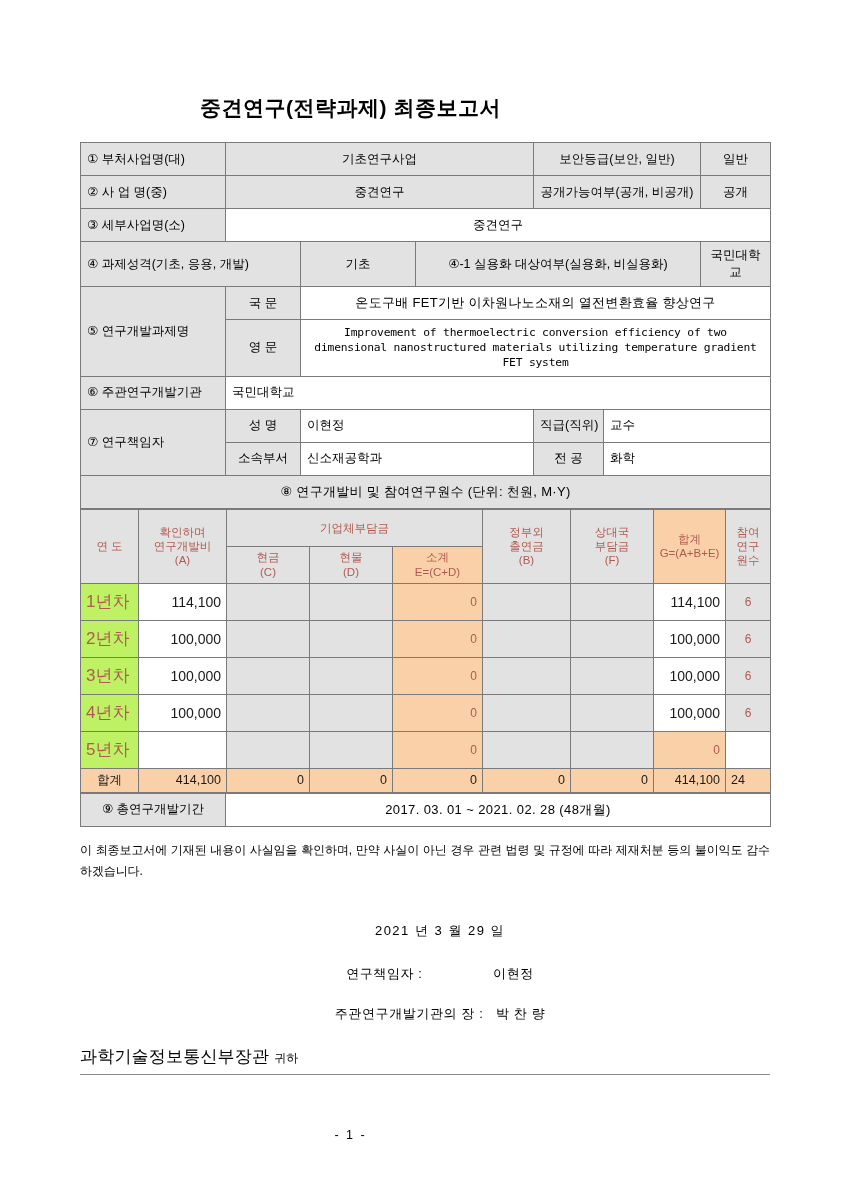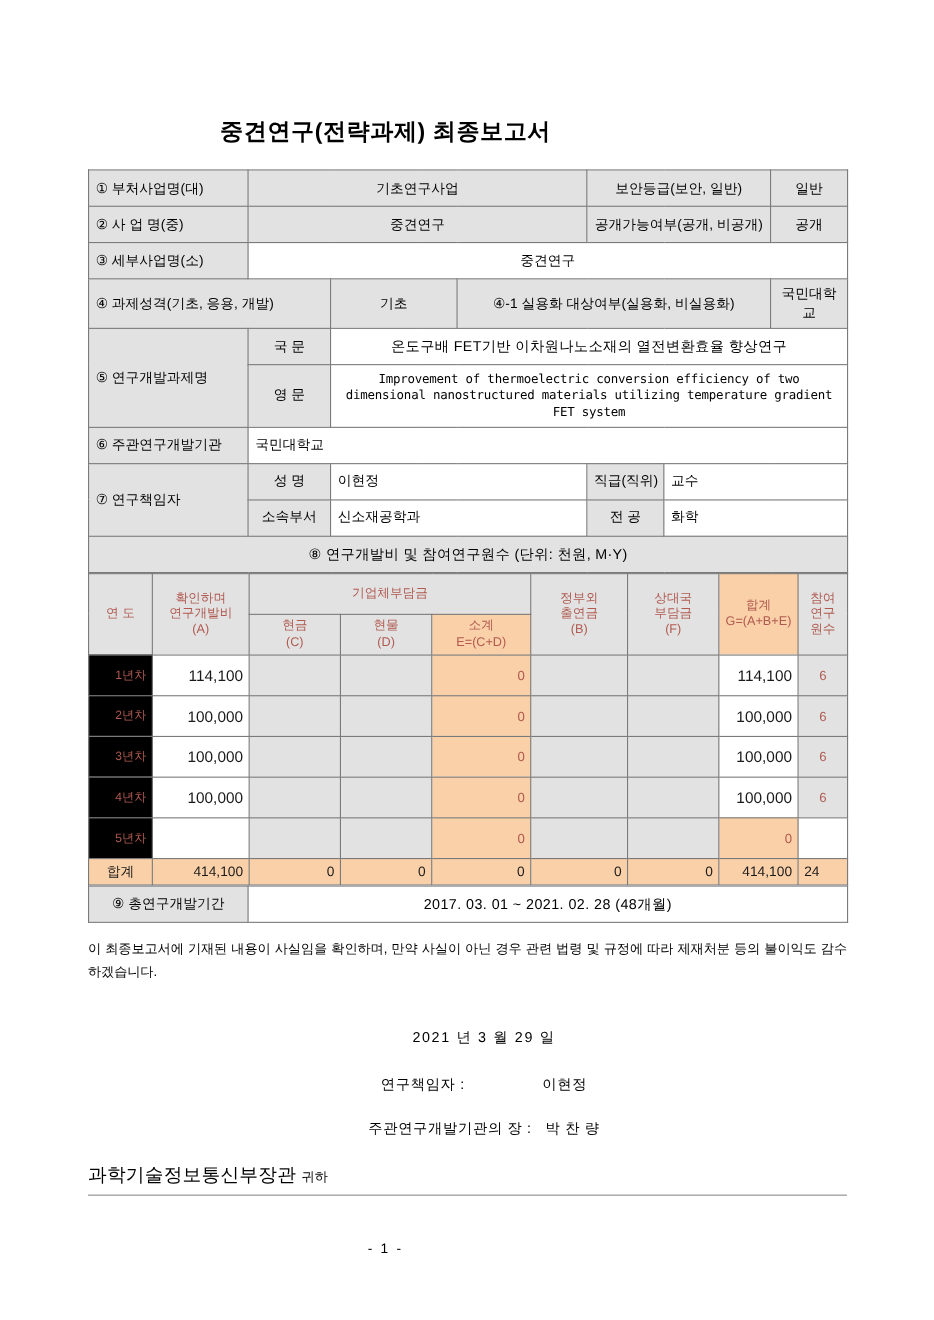--- a/index.html
+++ b/index.html
@@ -13,21 +13,21 @@
     font-family: "Liberation Sans", "DejaVu Sans", sans-serif;
     color: #000000;
     position: relative;
     overflow: hidden;
   }
   .page {
     position: relative;
     width: 701px;
     height: 1200px;
     box-sizing: border-box;
-    padding: 12px 80px;
+    padding: 0 80px;
   }
   .doc-title {
     text-align: center;
     font-size: 21px;
     font-weight: bold;
     letter-spacing: 0.5px;
     padding-top: 95px;
     padding-bottom: 0;
     margin: 0 0 22px 0;
     line-height: 1.2;
@@ -116,24 +116,24 @@
     height: 30px;
   }
   .bh-orange {
     background: #fad0a8;
     color: #b05a50;
     text-align: center;
     line-height: 1.25;
     font-size: 11.5px;
   }
   .yr {
-    background: #000000;
+    background: #bef264;
     color: #b05a50;
-    text-align: right;
-    font-size: 11px;
+    text-align: left;
+    font-size: 17px;
     height: 30px;
   }
   .cell-w {
     background: #ffffff;
     text-align: right;
     padding-right: 7px;
     font-size: 14px;
     color: #1a1a1a;
   }
   .cell-g {

